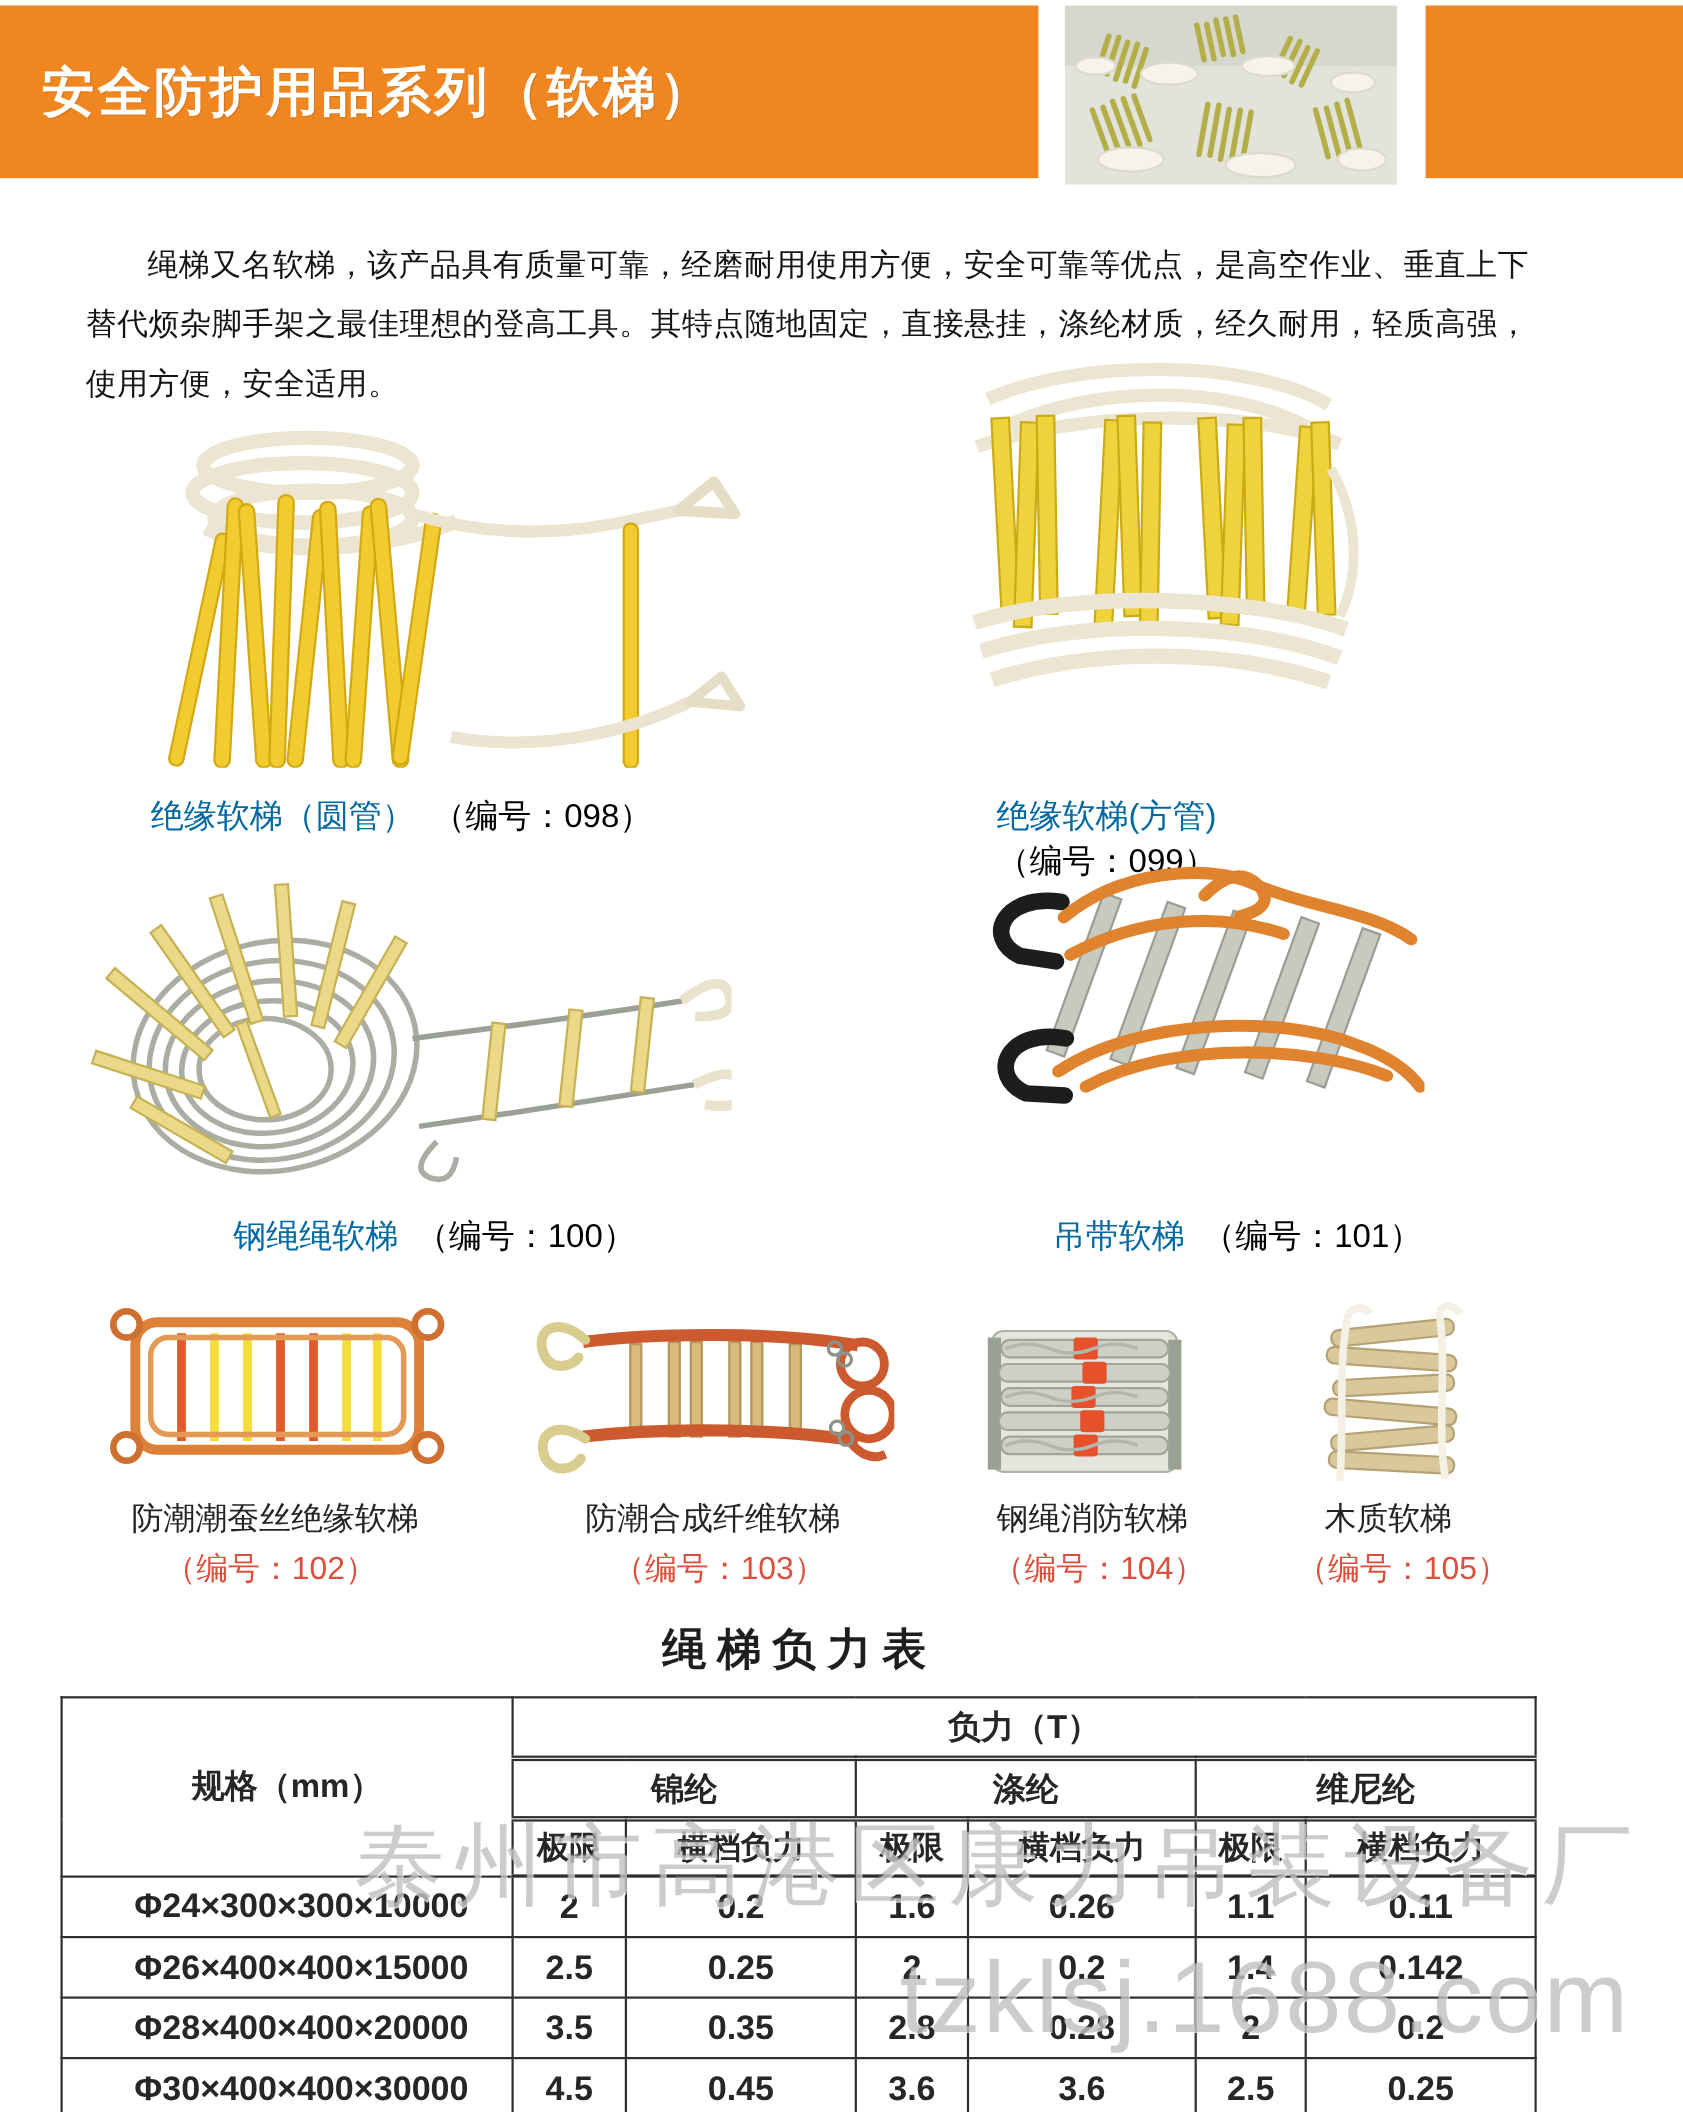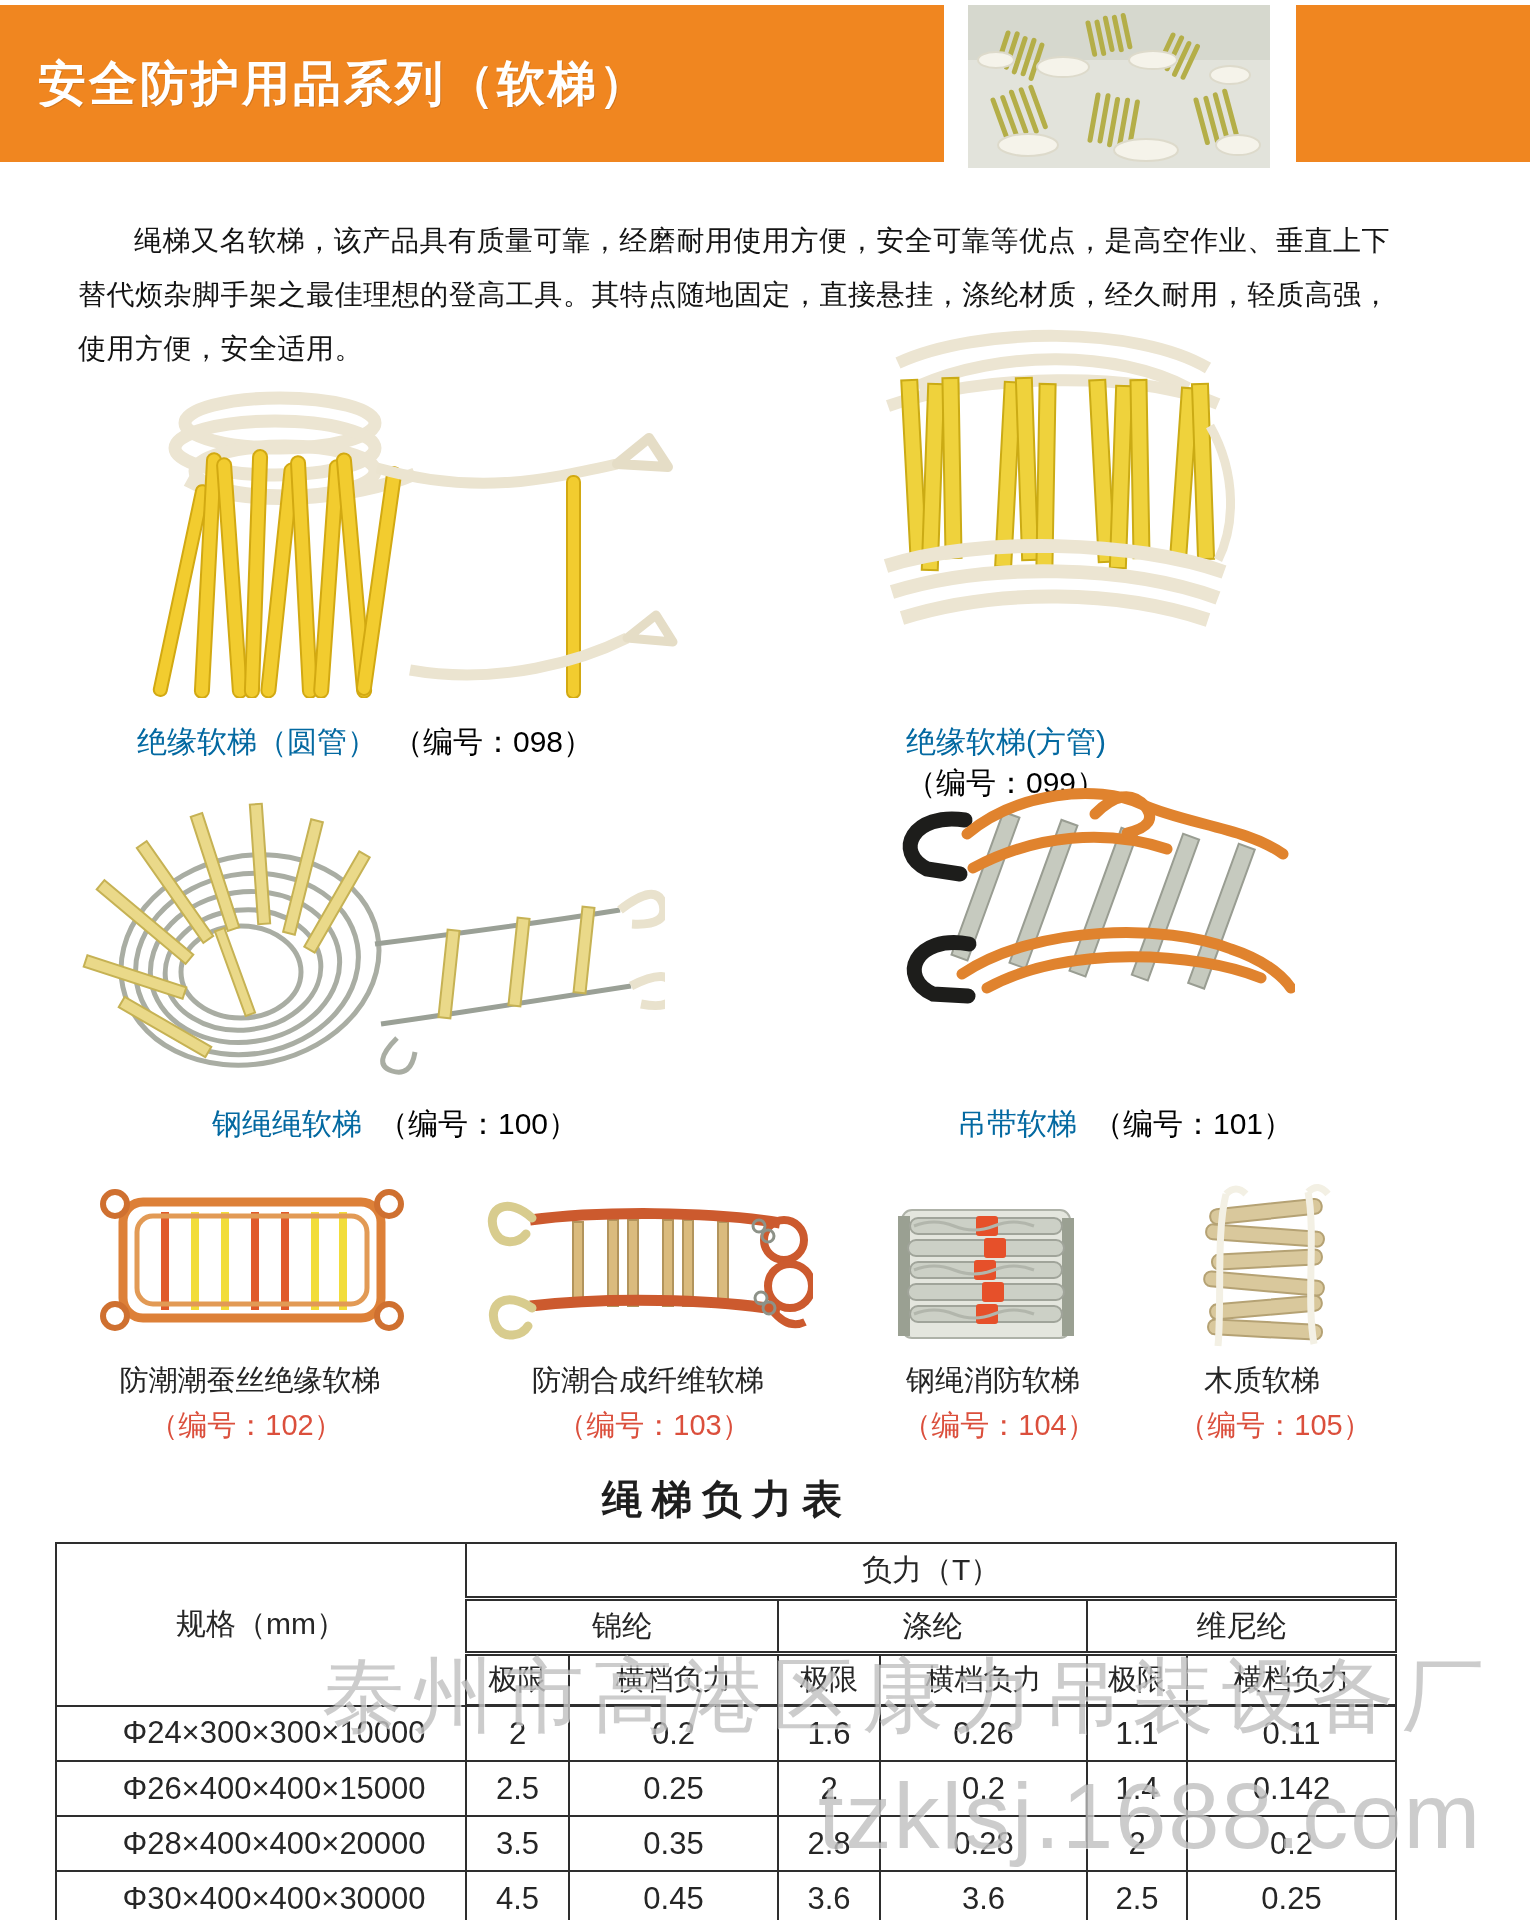--- a/index.html
+++ b/index.html
@@ -22,21 +22,21 @@
   .caption{display:flex;justify-content:center;align-items:baseline;white-space:nowrap;}
   .cap-name{font-size:30px;color:#0369a1;}
   .cap-code{font-size:30px;color:#000000;margin-left:16px;}
   .small-name{font-size:29px;color:#242424;text-align:center;}
   .small-code{font-size:29px;color:#db4f3c;text-align:center;}
 
   
   .table-title{left:57px;top:1472px;width:1340px;text-align:center;font-size:40px;font-weight:bold;letter-spacing:10px;color:#1e1e1e;}
   .load-table-wrap{left:55px;top:1542px;width:1342px;}
   table.load{border-collapse:collapse;width:1340px;table-layout:fixed;}
-  table.load td,table.load th{border:2px solid #2e2e2e;text-align:center;vertical-align:middle;font-weight:normal;color:#262626;padding:0;}
+  table.load td,table.load th{border:2px solid #2e2e2e;text-align:center;vertical-align:middle;font-weight:bold;color:#262626;padding:0;}
   table.load .h1{height:52px;font-size:30px;border-bottom:5px double #2e2e2e;}
   table.load .h2{height:50px;font-size:30px;border-bottom:5px double #2e2e2e;}
   table.load .h3{height:48px;font-size:29px;border-bottom:3px solid #2e2e2e;}
   table.load .spec-head{font-size:30px;}
   table.load .dr{height:53px;font-size:31px;}
   table.load .spec{font-size:31px;padding-left:26px;}
 
   
   .wm{pointer-events:none;z-index:50;white-space:nowrap;color:rgba(128,128,128,.40);text-shadow:1px 1px 0 rgba(255,255,255,.7);}
   .wm1{left:322px;top:1642px;font-size:82px;letter-spacing:8px;}

